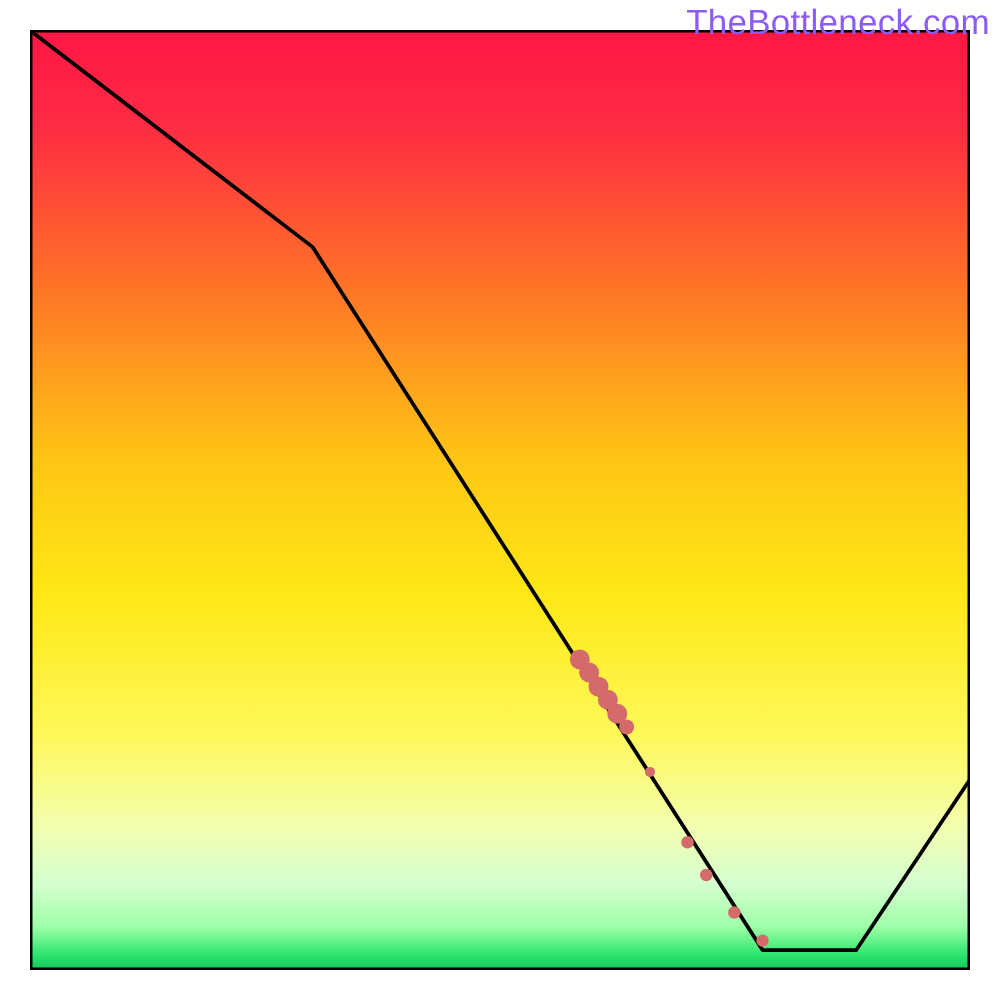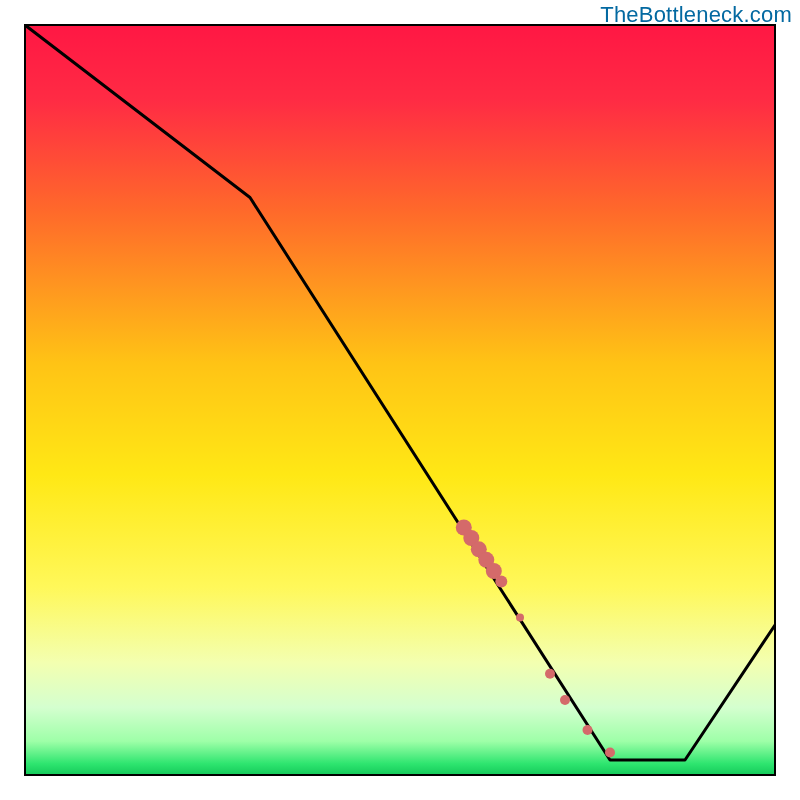--- a/index.html
+++ b/index.html
@@ -16,23 +16,23 @@
     height: 800px;
   }
   svg {
     display: block;
   }
   .watermark {
     position: absolute;
     top: 2px;
     right: 8px;
     font-family: Arial, Helvetica, sans-serif;
-    font-size: 22px;
+    font-size: 28px;
     font-weight: 500;
-    color: #0369a1;
+    color: #8b5cf6;
     letter-spacing: 0.2px;
     user-select: none;
   }
 </style>
 </head>
 <body>
 
 <div class="stage">
 
   <svg id="chart-svg" width="800" height="800" viewBox="0 0 800 800">

